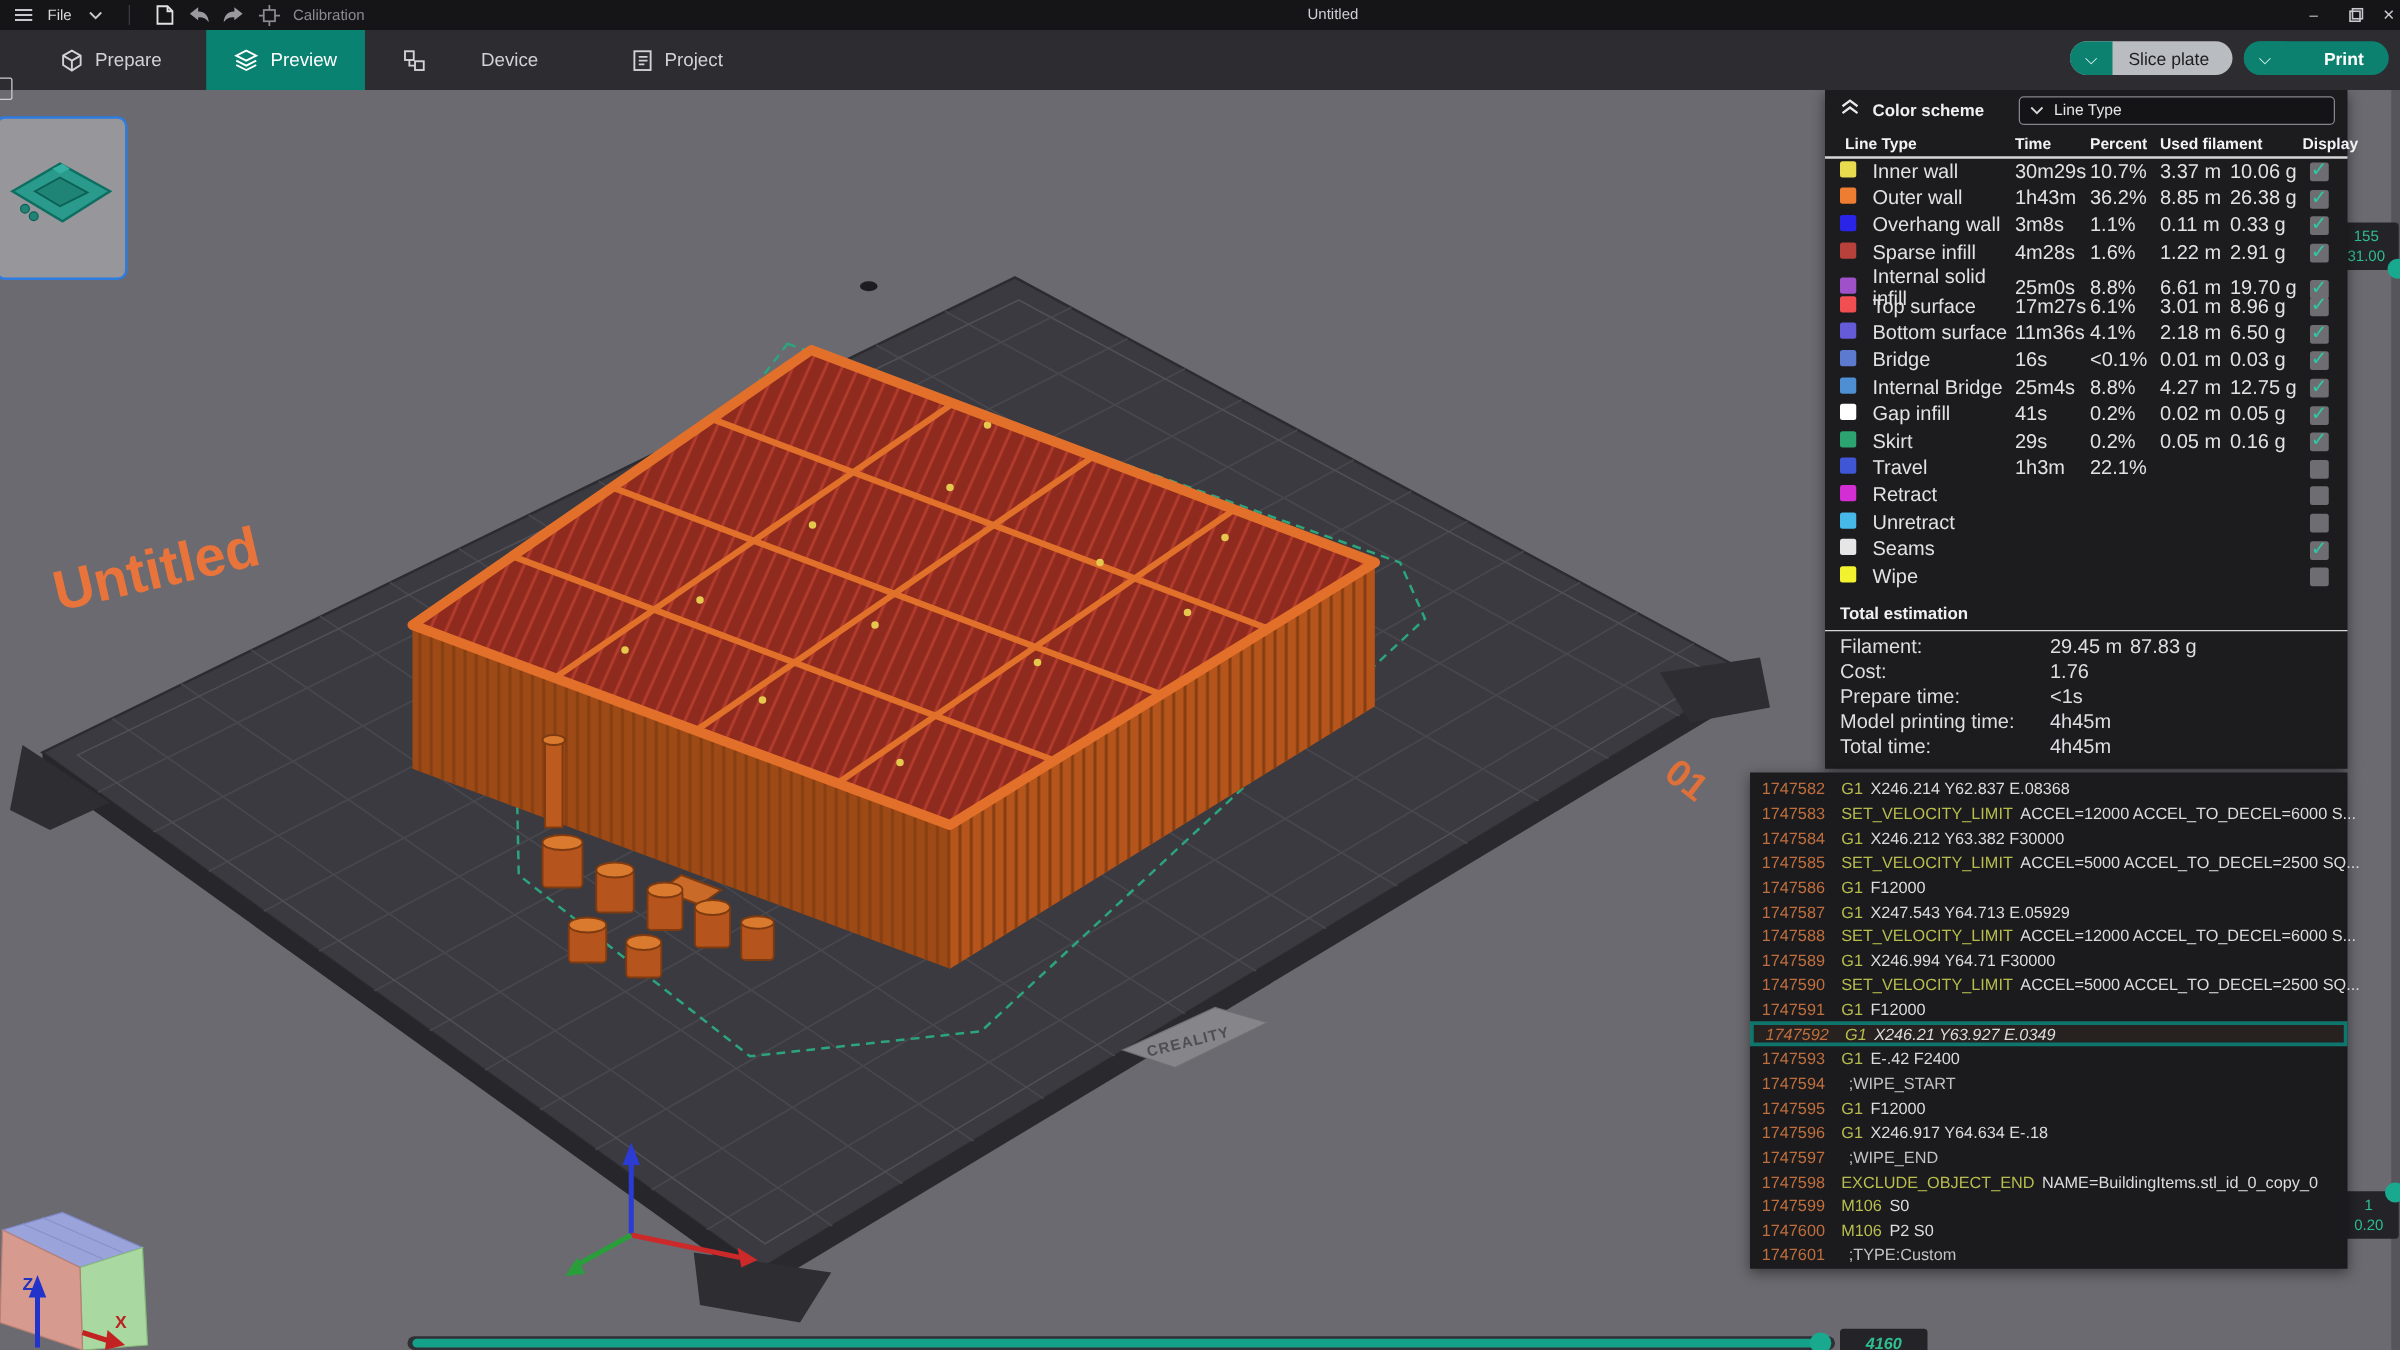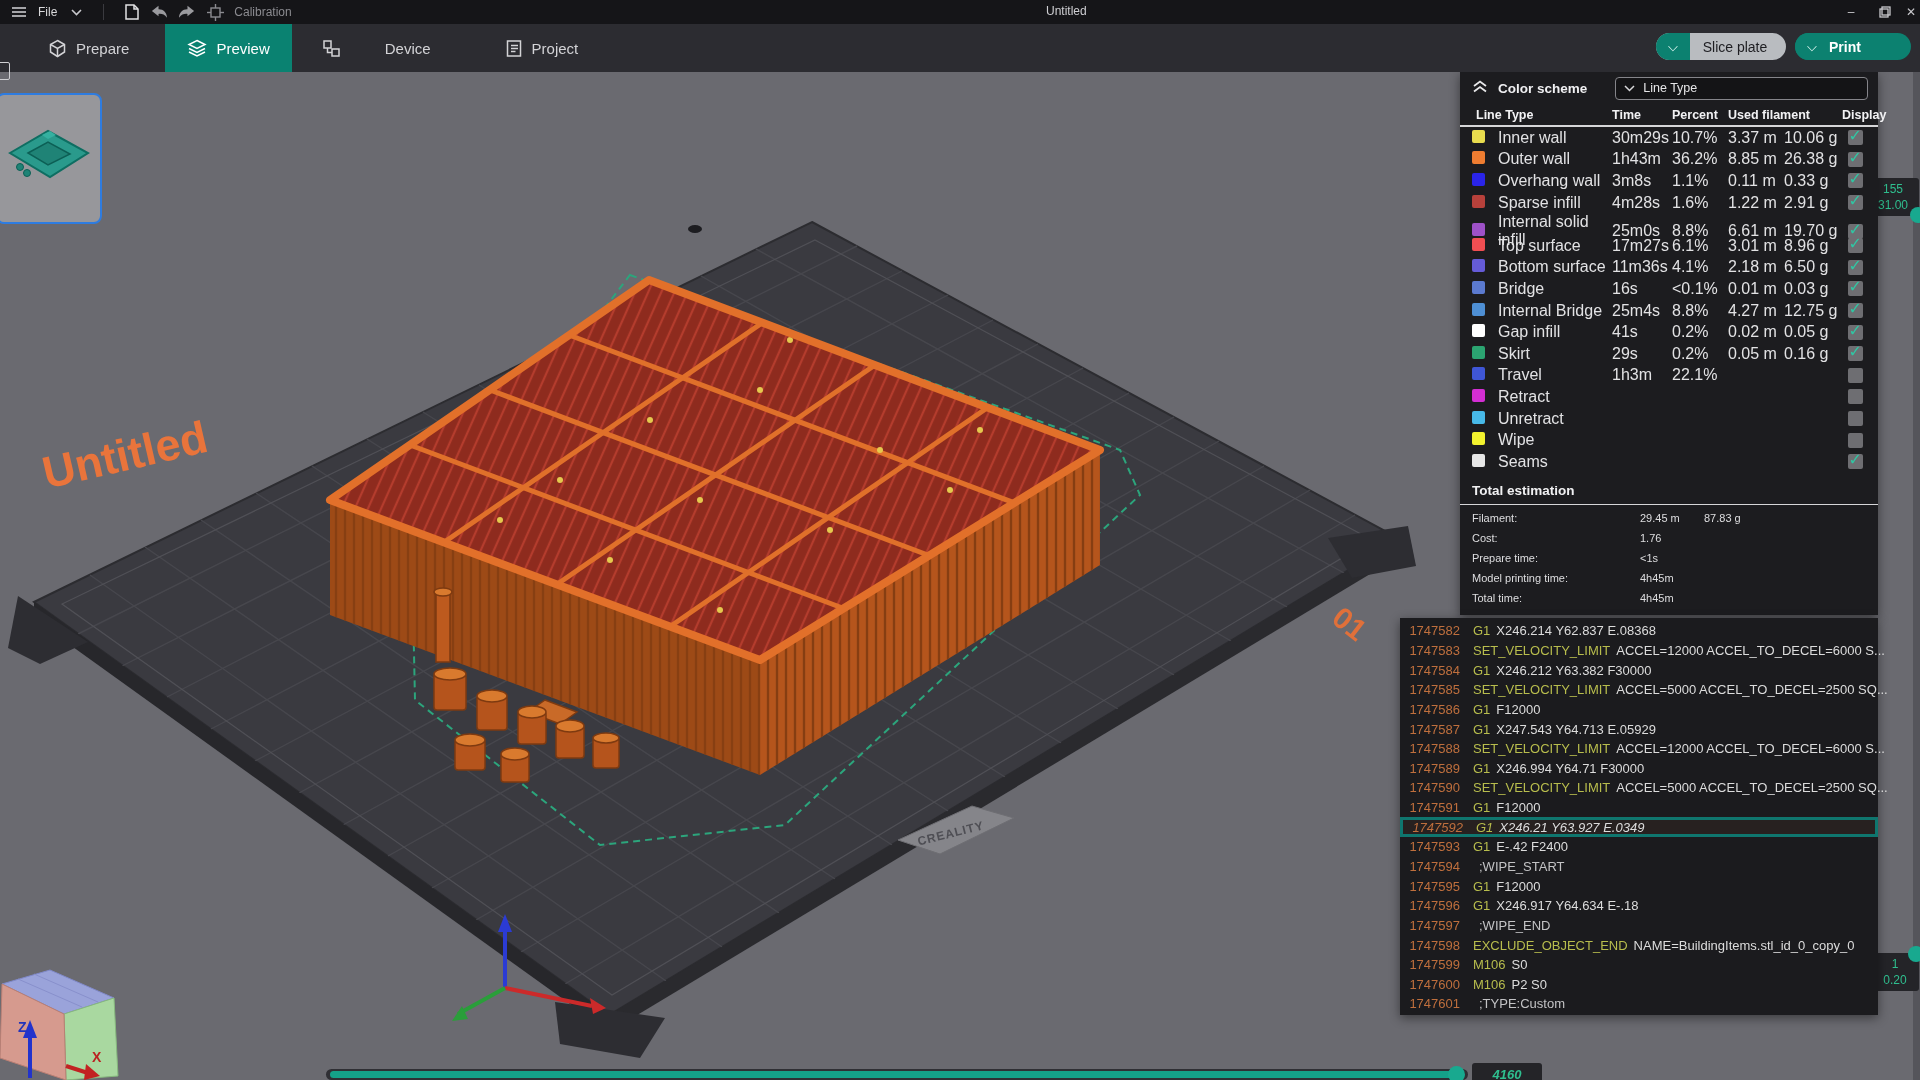--- a/index.html
+++ b/index.html
@@ -19,39 +19,39 @@
   .tab{display:flex;align-items:center;gap:9px;padding:0 22px;color:#d3d3d6;font-size:15px;cursor:default;}
   .tab.active{background:#0a8271;color:#fff;}
   .tab svg{display:block;}
   #tab-left-sliver{position:absolute;left:-8px;top:38px;width:16px;height:16px;border:1.6px solid #cfcfd2;border-radius:2px;}
   #actionbtns{position:absolute;right:0;top:24px;height:48px;z-index:31;}
   .splitbtn{position:absolute;top:9px;height:27px;border-radius:14px;display:flex;align-items:center;overflow:hidden;font-size:14px;}
   .splitbtn .chev{width:34px;height:27px;background:#0c8170;color:#eafff9;display:flex;align-items:center;justify-content:center;font-size:13px;}
   #slice-btn{left:1656px;width:130px;background:#b9bcc0;color:#1e1e22;}
   #slice-btn .lbl{flex:1;text-align:center;padding-right:6px;}
   #print-btn{left:1795px;width:116px;background:#0c8170;color:#fff;}
-  #print-btn .lbl{flex:1;text-align:left;padding-right:20px;font-weight:bold;}
+  #print-btn .lbl{flex:1;text-align:right;padding-right:20px;font-weight:bold;}
   
   #viewport{position:absolute;left:0;top:0;width:1920px;height:1080px;z-index:1;}
   
   #thumb{position:absolute;left:-4px;top:93px;width:102px;height:127px;background:#97979b;border:2px solid #2e7ce0;border-radius:8px;z-index:6;overflow:hidden;}
   
   #cs-panel{position:absolute;left:1460px;top:72px;width:418px;background:#1c1c1f;z-index:20;color:#e4e4e6;box-shadow:0 3px 10px rgba(0,0,0,.45);padding-bottom:8px;}
   #cs-head{display:flex;align-items:center;height:32px;padding:0 10px 0 12px;gap:10px;}
   #cs-title{font-weight:bold;font-size:13.5px;color:#f0f0f2;}
   #cs-dropdown{margin-left:18px;flex:1;height:21px;border:1px solid #85858a;border-radius:4px;background:#141416;display:flex;align-items:center;gap:8px;padding:0 8px;font-size:12.5px;color:#e6e6e8;}
   .lt-grid{display:grid;grid-template-columns:26px 114px 60px 56px 56px 58px 1fr;align-items:center;padding:0 10px 0 12px;}
   #cs-cols{height:21px;font-weight:bold;font-size:12.5px;color:#f2f2f4;border-bottom:2px solid #d6d6d8;}
   #cs-cols .uf{grid-column:span 2;}
   .lt-row{height:21.6px;font-size:16px;color:#e2e2e4;}
   .chip{width:13px;height:13px;border-radius:2px;display:inline-block;}
   .cb{width:15px;height:15px;background:#6e6e72;border-radius:2px;justify-self:center;position:relative;}
   .cb.checked::after{content:"✓";position:absolute;left:1px;top:-4px;color:#30c7a4;font-size:16px;font-weight:bold;}
   #te-title{font-weight:bold;font-size:13.5px;color:#f0f0f2;padding:10px 12px 6px 12px;border-bottom:1.5px solid #d6d6d8;}
-  .te-row{display:grid;grid-template-columns:168px 64px 1fr;padding:0 12px;height:19.8px;align-items:center;font-size:11px;color:#dedee0;}
+  .te-row{display:grid;grid-template-columns:168px 64px 1fr;padding:0 12px;height:19.8px;align-items:center;font-size:16px;color:#dedee0;}
   
   #gcode{position:absolute;left:1400px;top:618px;width:478px;height:397px;background:#1b1b1e;z-index:20;box-shadow:0 3px 10px rgba(0,0,0,.45);padding-top:3px;box-sizing:border-box;}
   .gl{display:flex;height:19.65px;align-items:center;font-size:13px;box-sizing:border-box;}
   .gl .num{width:60px;flex:none;text-align:right;color:#bf6f3d;margin-right:13px;}
   .gl .cmd{color:#b8bd4d;margin-right:6px;white-space:pre;}
   .gl .args{color:#dcdcdc;white-space:pre;}
   .gl.comment .args{color:#c3c3c5;}
   .gl.highlight{border:3px solid #0f766e;background:rgba(193,112,60,0.08);font-style:italic;}
   
   #vtrack{position:absolute;right:0;top:72px;width:7px;height:1008px;background:#55555b;z-index:8;}
@@ -502,37 +502,37 @@
     <span><span class="chip" style="background: rgb(71, 185, 232);"></span></span>
     <span>Unretract</span>
     <span></span>
     <span></span>
     <span></span>
     <span></span>
     <span class="cb"></span>
   </div>
 
   <div class="lt-row lt-grid">
+    <span><span class="chip" style="background: rgb(230, 230, 230);"></span></span>
+    <span>Seams</span>
+    <span></span>
+    <span></span>
+    <span></span>
+    <span></span>
+    <span class="cb checked"></span>
+  </div>
+
+  <div class="lt-row lt-grid">
     <span><span class="chip" style="background: rgb(242, 242, 46);"></span></span>
     <span>Wipe</span>
     <span></span>
     <span></span>
     <span></span>
     <span></span>
     <span class="cb"></span>
-  </div>
-
-  <div class="lt-row lt-grid">
-    <span><span class="chip" style="background: rgb(230, 230, 230);"></span></span>
-    <span>Seams</span>
-    <span></span>
-    <span></span>
-    <span></span>
-    <span></span>
-    <span class="cb checked"></span>
   </div>
 </div>
     <div id="te-title">Total estimation</div>
     <div id="te-rows" style="padding-top:4px;">
   <div class="te-row">
     <span>Filament:</span>
     <span>29.45 m</span>
     <span>87.83 g</span>
   </div>
 

